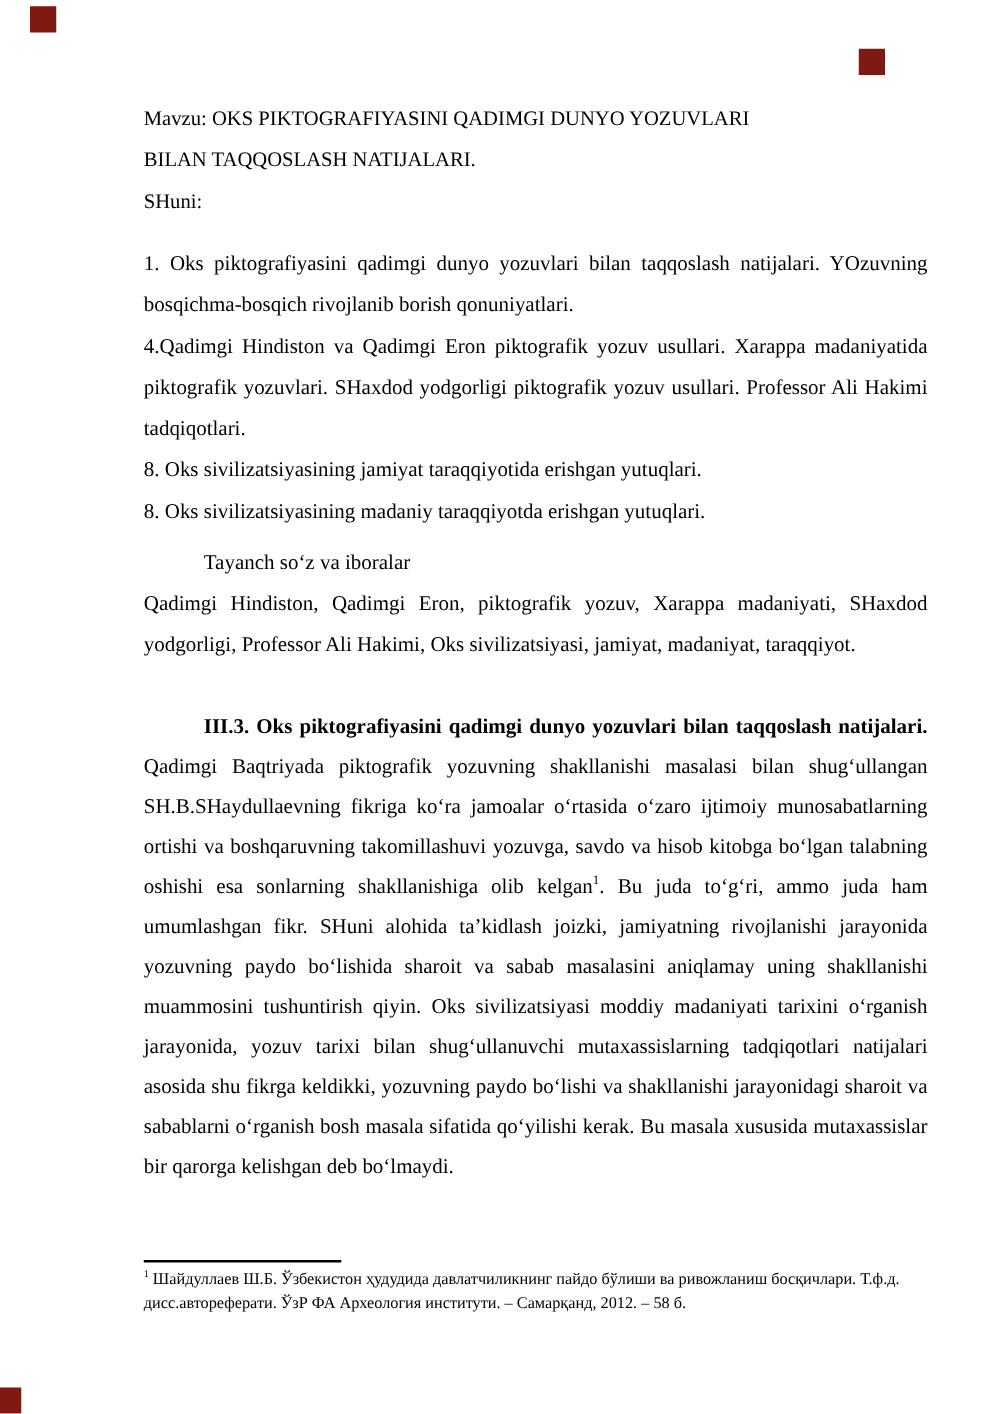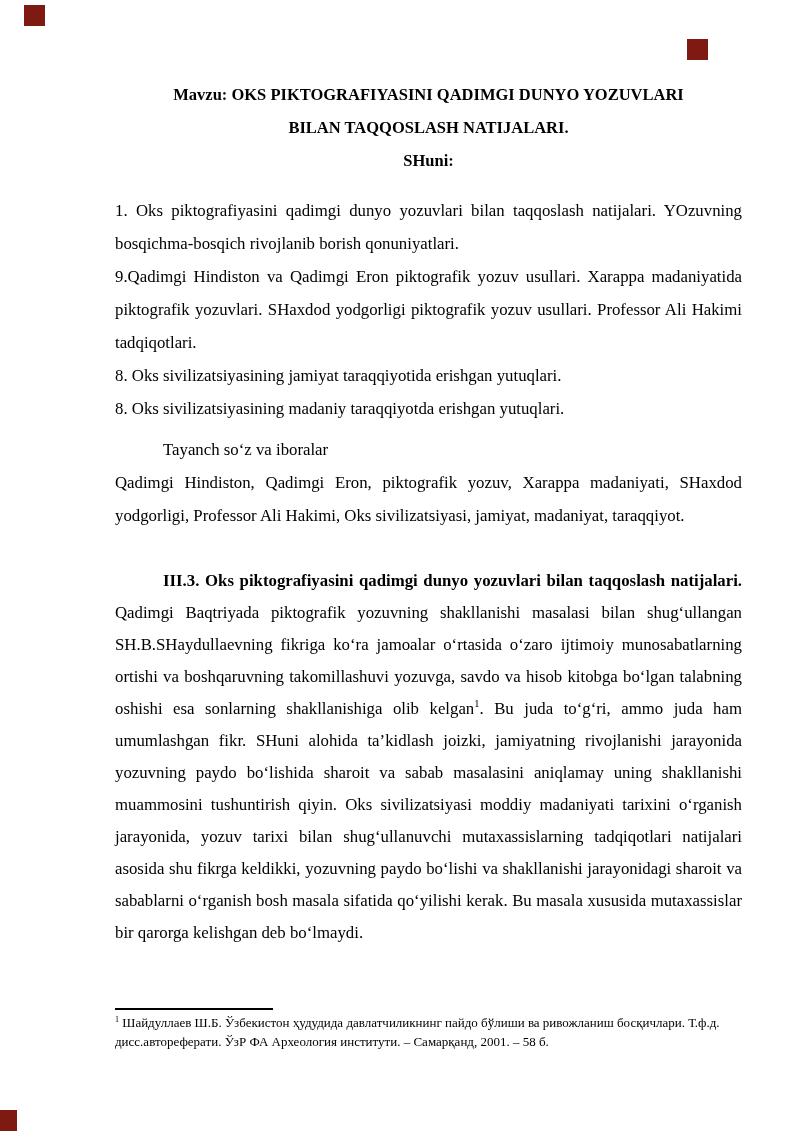--- a/index.html
+++ b/index.html
@@ -16,24 +16,23 @@
     font-family: "Liberation Serif", "DejaVu Serif", serif;
     overflow: hidden;
   }
   .content {
     position: absolute;
     left: 115px;
     top: 78px;
     width: 627px;
   }
   .doc-title {
-    font-weight: bold;
+    font-weight: normal;
     font-size: 16.5px;
     line-height: 33px;
-    text-align: center;
   }
   .plan {
     margin-top: 17px;
   }
   .body-p {
     margin: 0;
     font-size: 16.8px;
     line-height: 33px;
     text-align: justify;
   }
@@ -95,31 +94,31 @@
   <div class="content">
 
     <div class="doc-title">
       <div>Mavzu: OKS PIKTOGRAFIYASINI QADIMGI DUNYO YOZUVLARI</div>
       <div>BILAN TAQQOSLASH NATIJALARI.</div>
       <div>SHuni:</div>
     </div>
 
     <div class="plan">
       <p class="body-p">1. Oks piktografiyasini qadimgi dunyo yozuvlari bilan taqqoslash natijalari. YOzuvning bosqichma-bosqich rivojlanib borish qonuniyatlari.</p>
-      <p class="body-p">9.Qadimgi Hindiston va Qadimgi Eron piktografik yozuv usullari. Xarappa madaniyatida piktografik yozuvlari. SHaxdod yodgorligi piktografik yozuv usullari. Professor Ali Hakimi tadqiqotlari.</p>
+      <p class="body-p">4.Qadimgi Hindiston va Qadimgi Eron piktografik yozuv usullari. Xarappa madaniyatida piktografik yozuvlari. SHaxdod yodgorligi piktografik yozuv usullari. Professor Ali Hakimi tadqiqotlari.</p>
       <p class="body-p">8. Oks sivilizatsiyasining jamiyat taraqqiyotida erishgan yutuqlari.</p>
       <p class="body-p">8. Oks sivilizatsiyasining madaniy taraqqiyotda erishgan yutuqlari.</p>
     </div>
 
     <p class="subheading">Tayanch so‘z va iboralar</p>
 
     <p class="body-p">Qadimgi Hindiston, Qadimgi Eron, piktografik yozuv, Xarappa madaniyati, SHaxdod yodgorligi, Professor Ali Hakimi, Oks sivilizatsiyasi, jamiyat, madaniyat, taraqqiyot.</p>
 
     <p class="main-p"><span class="bold">III.3. Oks piktografiyasini qadimgi dunyo yozuvlari bilan taqqoslash natijalari.</span><span> Qadimgi Baqtriyada piktografik yozuvning shakllanishi masalasi bilan shug‘ullangan SH.B.SHaydullaevning fikriga ko‘ra jamoalar o‘rtasida o‘zaro ijtimoiy munosabatlarning ortishi va boshqaruvning takomillashuvi yozuvga, savdo va hisob kitobga bo‘lgan talabning oshishi esa sonlarning shakllanishiga olib kelgan</span><sup>1</sup><span>. Bu juda to‘g‘ri, ammo juda ham umumlashgan fikr. SHuni alohida ta’kidlash joizki, jamiyatning rivojlanishi jarayonida yozuvning paydo bo‘lishida sharoit va sabab masalasini aniqlamay uning shakllanishi muammosini tushuntirish qiyin. Oks sivilizatsiyasi moddiy madaniyati tarixini o‘rganish jarayonida, yozuv tarixi bilan shug‘ullanuvchi mutaxassislarning tadqiqotlari natijalari asosida shu fikrga keldikki, yozuvning paydo bo‘lishi va shakllanishi jarayonidagi sharoit va sabablarni o‘rganish bosh masala sifatida qo‘yilishi kerak. Bu masala xususida mutaxassislar bir qarorga kelishgan deb bo‘lmaydi.</span></p>
 
   </div>
 
   <div class="footnote">
     <div class="footnote-sep"></div>
-    <p class="footnote-text"><sup>1</sup><span> Шайдуллаев Ш.Б. Ўзбекистон ҳудудида давлатчиликнинг пайдо бўлиши ва ривожланиш босқичлари. Т.ф.д. дисс.автореферати. ЎзР ФА Археология институти. – Самарқанд, 2001. – 58 б.</span></p>
+    <p class="footnote-text"><sup>1</sup><span> Шайдуллаев Ш.Б. Ўзбекистон ҳудудида давлатчиликнинг пайдо бўлиши ва ривожланиш босқичлари. Т.ф.д. дисс.автореферати. ЎзР ФА Археология институти. – Самарқанд, 2012. – 58 б.</span></p>
   </div>
 
 </div>
 
 </body></html>

